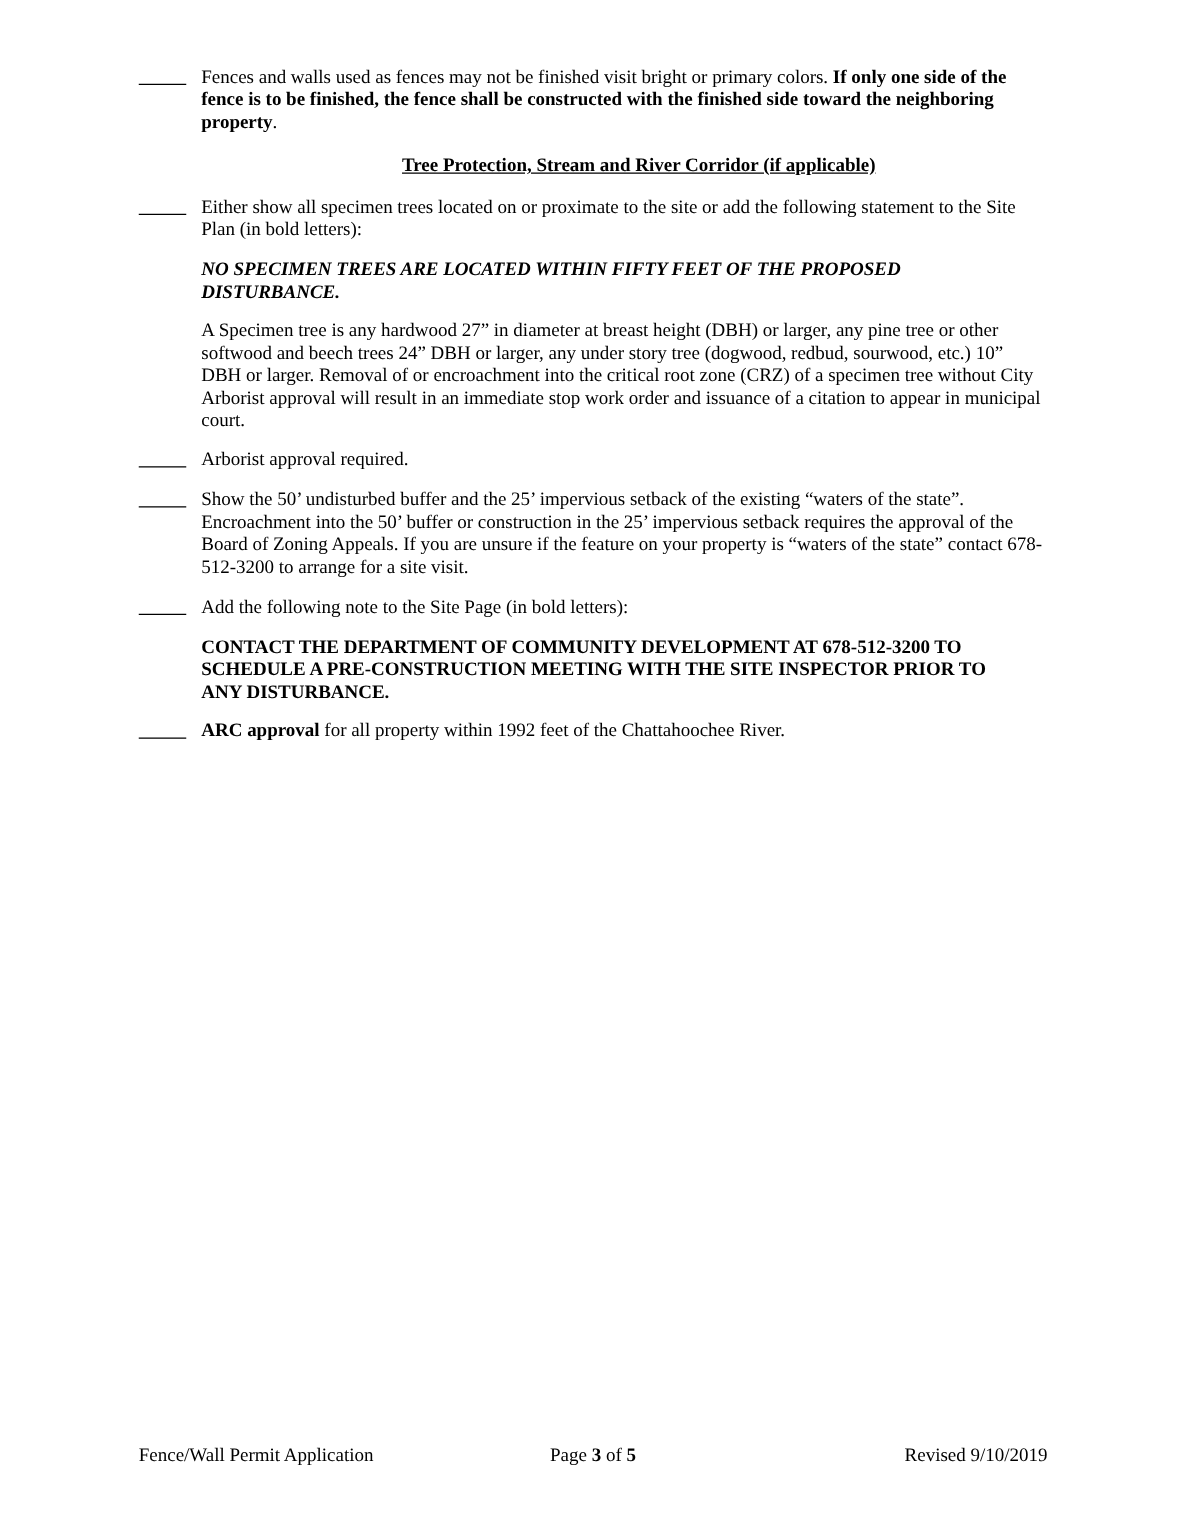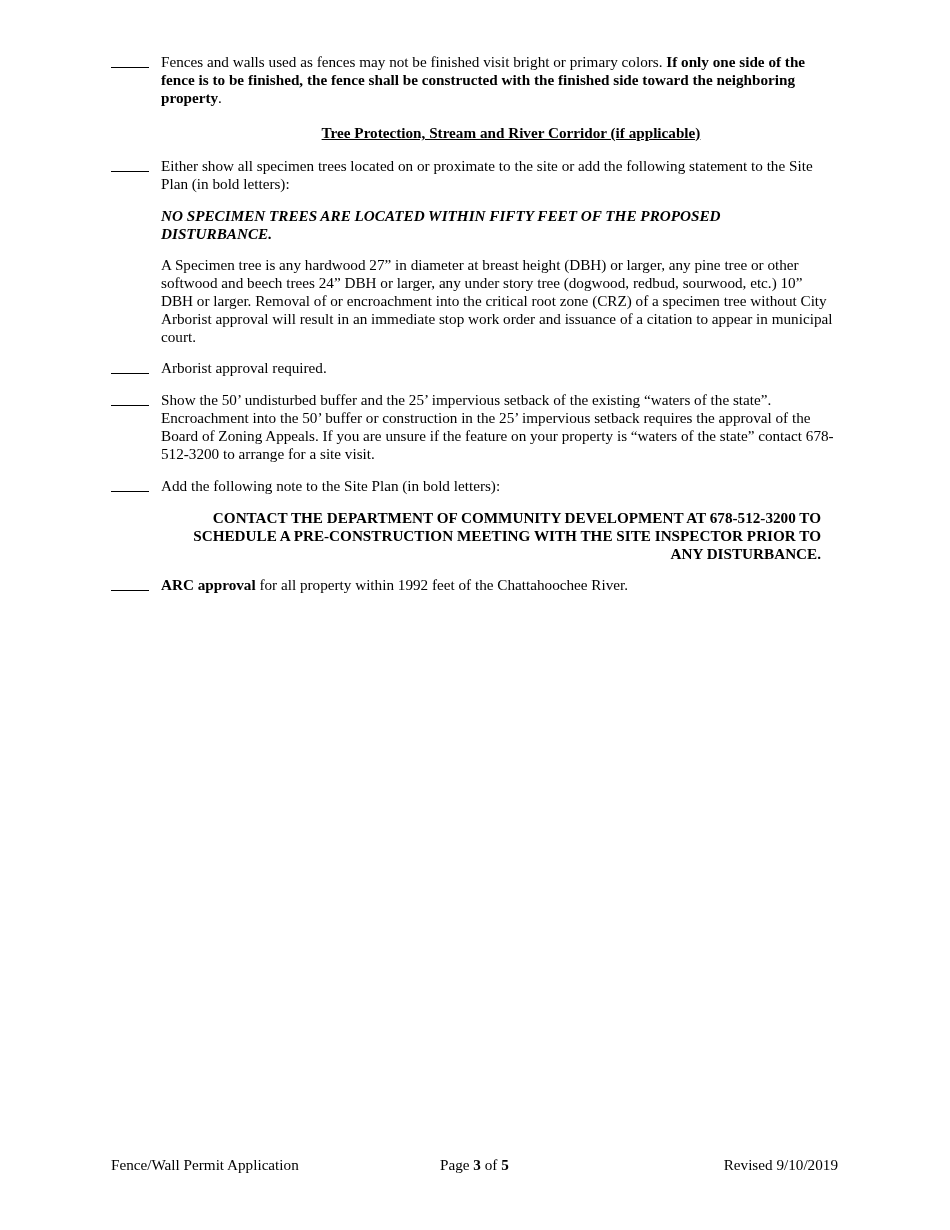--- a/index.html
+++ b/index.html
@@ -40,24 +40,24 @@
   <div class="item-text">Arborist approval required.</div>
 </div>
 
 <div class="item" style="top:391px;">
   <span class="blank"></span>
   <div class="item-text">Show the 50’ undisturbed buffer and the 25’ impervious setback of the existing “waters of the state”. Encroachment into the 50’ buffer or construction in the 25’ impervious setback requires the approval of the Board of Zoning Appeals.  If you are unsure if the feature on your property is “waters of the state” contact 678-512-3200 to arrange for a site visit.</div>
 </div>
 
 <div class="item" style="top:477px;">
   <span class="blank"></span>
-  <div class="item-text">Add the following note to the Site Plan (in bold letters):</div>
+  <div class="item-text">Add the following note to the Site Page (in bold letters):</div>
 </div>
 
-<div class="indent bold" style="top:509px; width:660px;text-align:right;">CONTACT THE DEPARTMENT OF COMMUNITY DEVELOPMENT AT 678-512-3200 TO SCHEDULE A PRE-CONSTRUCTION MEETING WITH THE SITE INSPECTOR PRIOR TO ANY DISTURBANCE.</div>
+<div class="indent bold" style="top:509px; width:660px;">CONTACT THE DEPARTMENT OF COMMUNITY DEVELOPMENT AT 678-512-3200 TO SCHEDULE A PRE-CONSTRUCTION MEETING WITH THE SITE INSPECTOR PRIOR TO ANY DISTURBANCE.</div>
 
 <div class="item" style="top:576px;">
   <span class="blank"></span>
   <div class="item-text">
     <span class="bold">ARC approval</span><span> for all property within 1992 feet of the Chattahoochee River.</span>
   </div>
 </div>
 
 <div class="footer" style="left:111px;">Fence/Wall Permit Application</div>
 <div class="footer" style="left:440px;">

